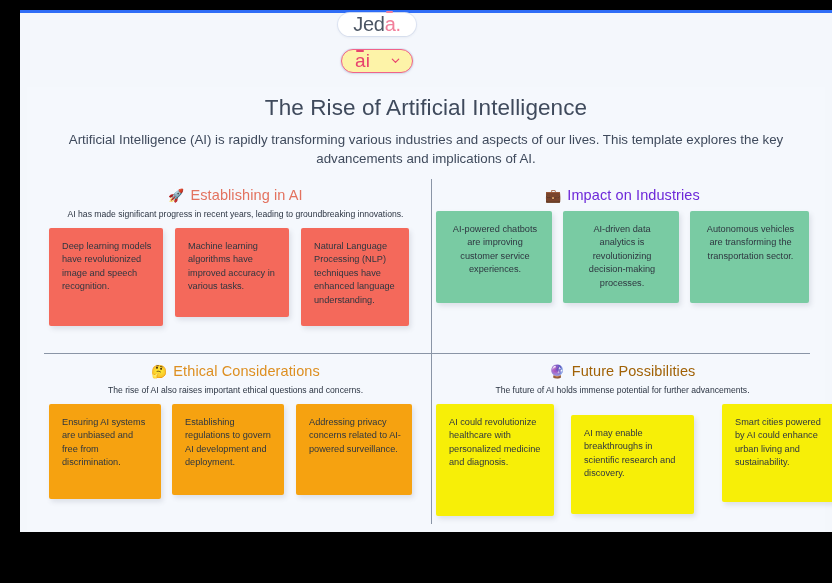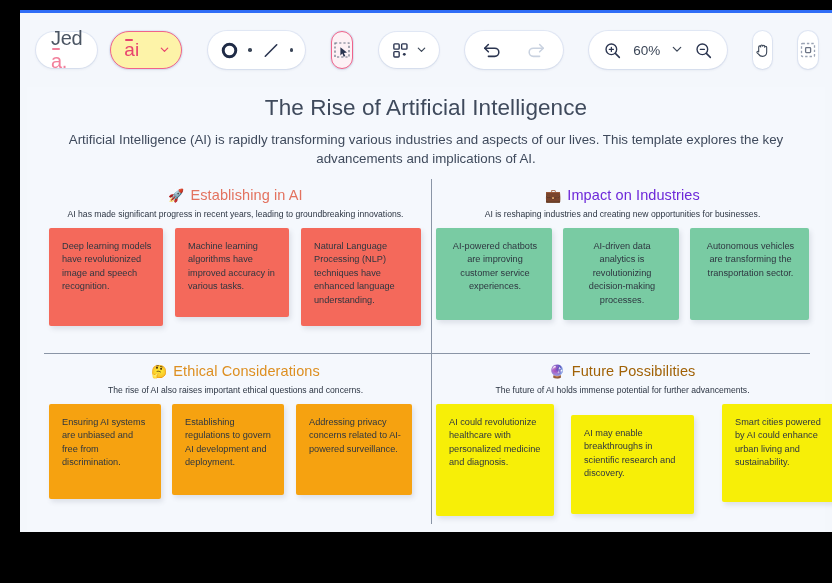--- a/index.html
+++ b/index.html
@@ -24,22 +24,23 @@
     position: absolute; left: 0; top: 0;
     width: 812px; height: 3px;
     background: #2f6df6;
   }
 
   
   .toolbar {
     position: absolute; left: 0; top: 3px;
     width: 706px; height: 74px;
     display: flex; align-items: center;
-    padding-left: 16px;
+    padding-left: 8px;
     gap: 13px;
+    flex-direction: column;
   }
   .pill {
     background: #ffffff;
     border-radius: 999px;
     display: flex; align-items: center; justify-content: center;
     box-shadow: 0 1px 3px rgba(40,60,110,0.10), 0 0 0 1px rgba(225,232,245,0.9);
   }
   .pill-logo { height: 36px; padding: 0 15px; }
   .logo-text { font-size: 20px; letter-spacing: -0.3px; color: #4b5563; font-weight: 400; }
   .logo-text .accent { color: #f2809c; }
@@ -160,21 +161,21 @@
     color: #2e3640;
     box-shadow: 2px 3px 5px rgba(60,70,90,0.13);
     overflow: hidden;
     cursor: pointer;
   }
 
   
   .q-tl .card { background: #f4695b; }
   .q-tl .c0 { left: 5px;   top: 0px;  width: 114px; height: 98px; }
   .q-tl .c1 { left: 131px; top: 0px;  width: 114px; height: 89px; }
-  .q-tl .c2 { left: 257px; top: 0px;  width: 120px; height: 98px; }
+  .q-tl .c2 { left: 257px; top: 0px;  width: 108px; height: 98px; }
 
   
   .q-tr .card { background: #79cba3; text-align: center; }
   .q-tr .c0 { left: 5px;   top: 0px;  width: 116px; height: 92px; }
   .q-tr .c1 { left: 132px; top: 0px;  width: 116px; height: 92px; }
   .q-tr .c2 { left: 259px; top: 0px;  width: 119px; height: 92px; }
 
   
   .q-bl .card { background: #f6a210; }
   .q-bl .c0 { left: 5px;   top: 0px;  width: 112px; height: 95px; }
@@ -340,21 +341,20 @@
             <div class="card c1">Machine learning algorithms have improved accuracy in various tasks.</div>
             <div class="card c2">Natural Language Processing (NLP) techniques have enhanced language understanding.</div>
           </div>
         </div>
 
         <div class="quad q-tr">
           <div class="quad-head">
             <span class="quad-emoji">💼</span>
             <span class="quad-title">Impact on Industries</span>
           </div>
-          <div class="quad-desc">AI is reshaping industries and creating new opportunities for businesses.</div>
           <div class="cards">
             <div class="card c0">AI-powered chatbots are improving customer service experiences.</div>
             <div class="card c1">AI-driven data analytics is revolutionizing decision-making processes.</div>
             <div class="card c2">Autonomous vehicles are transforming the transportation sector.</div>
           </div>
         </div>
 
         <div class="quad q-bl">
           <div class="quad-head">
             <span class="quad-emoji">🤔</span>

